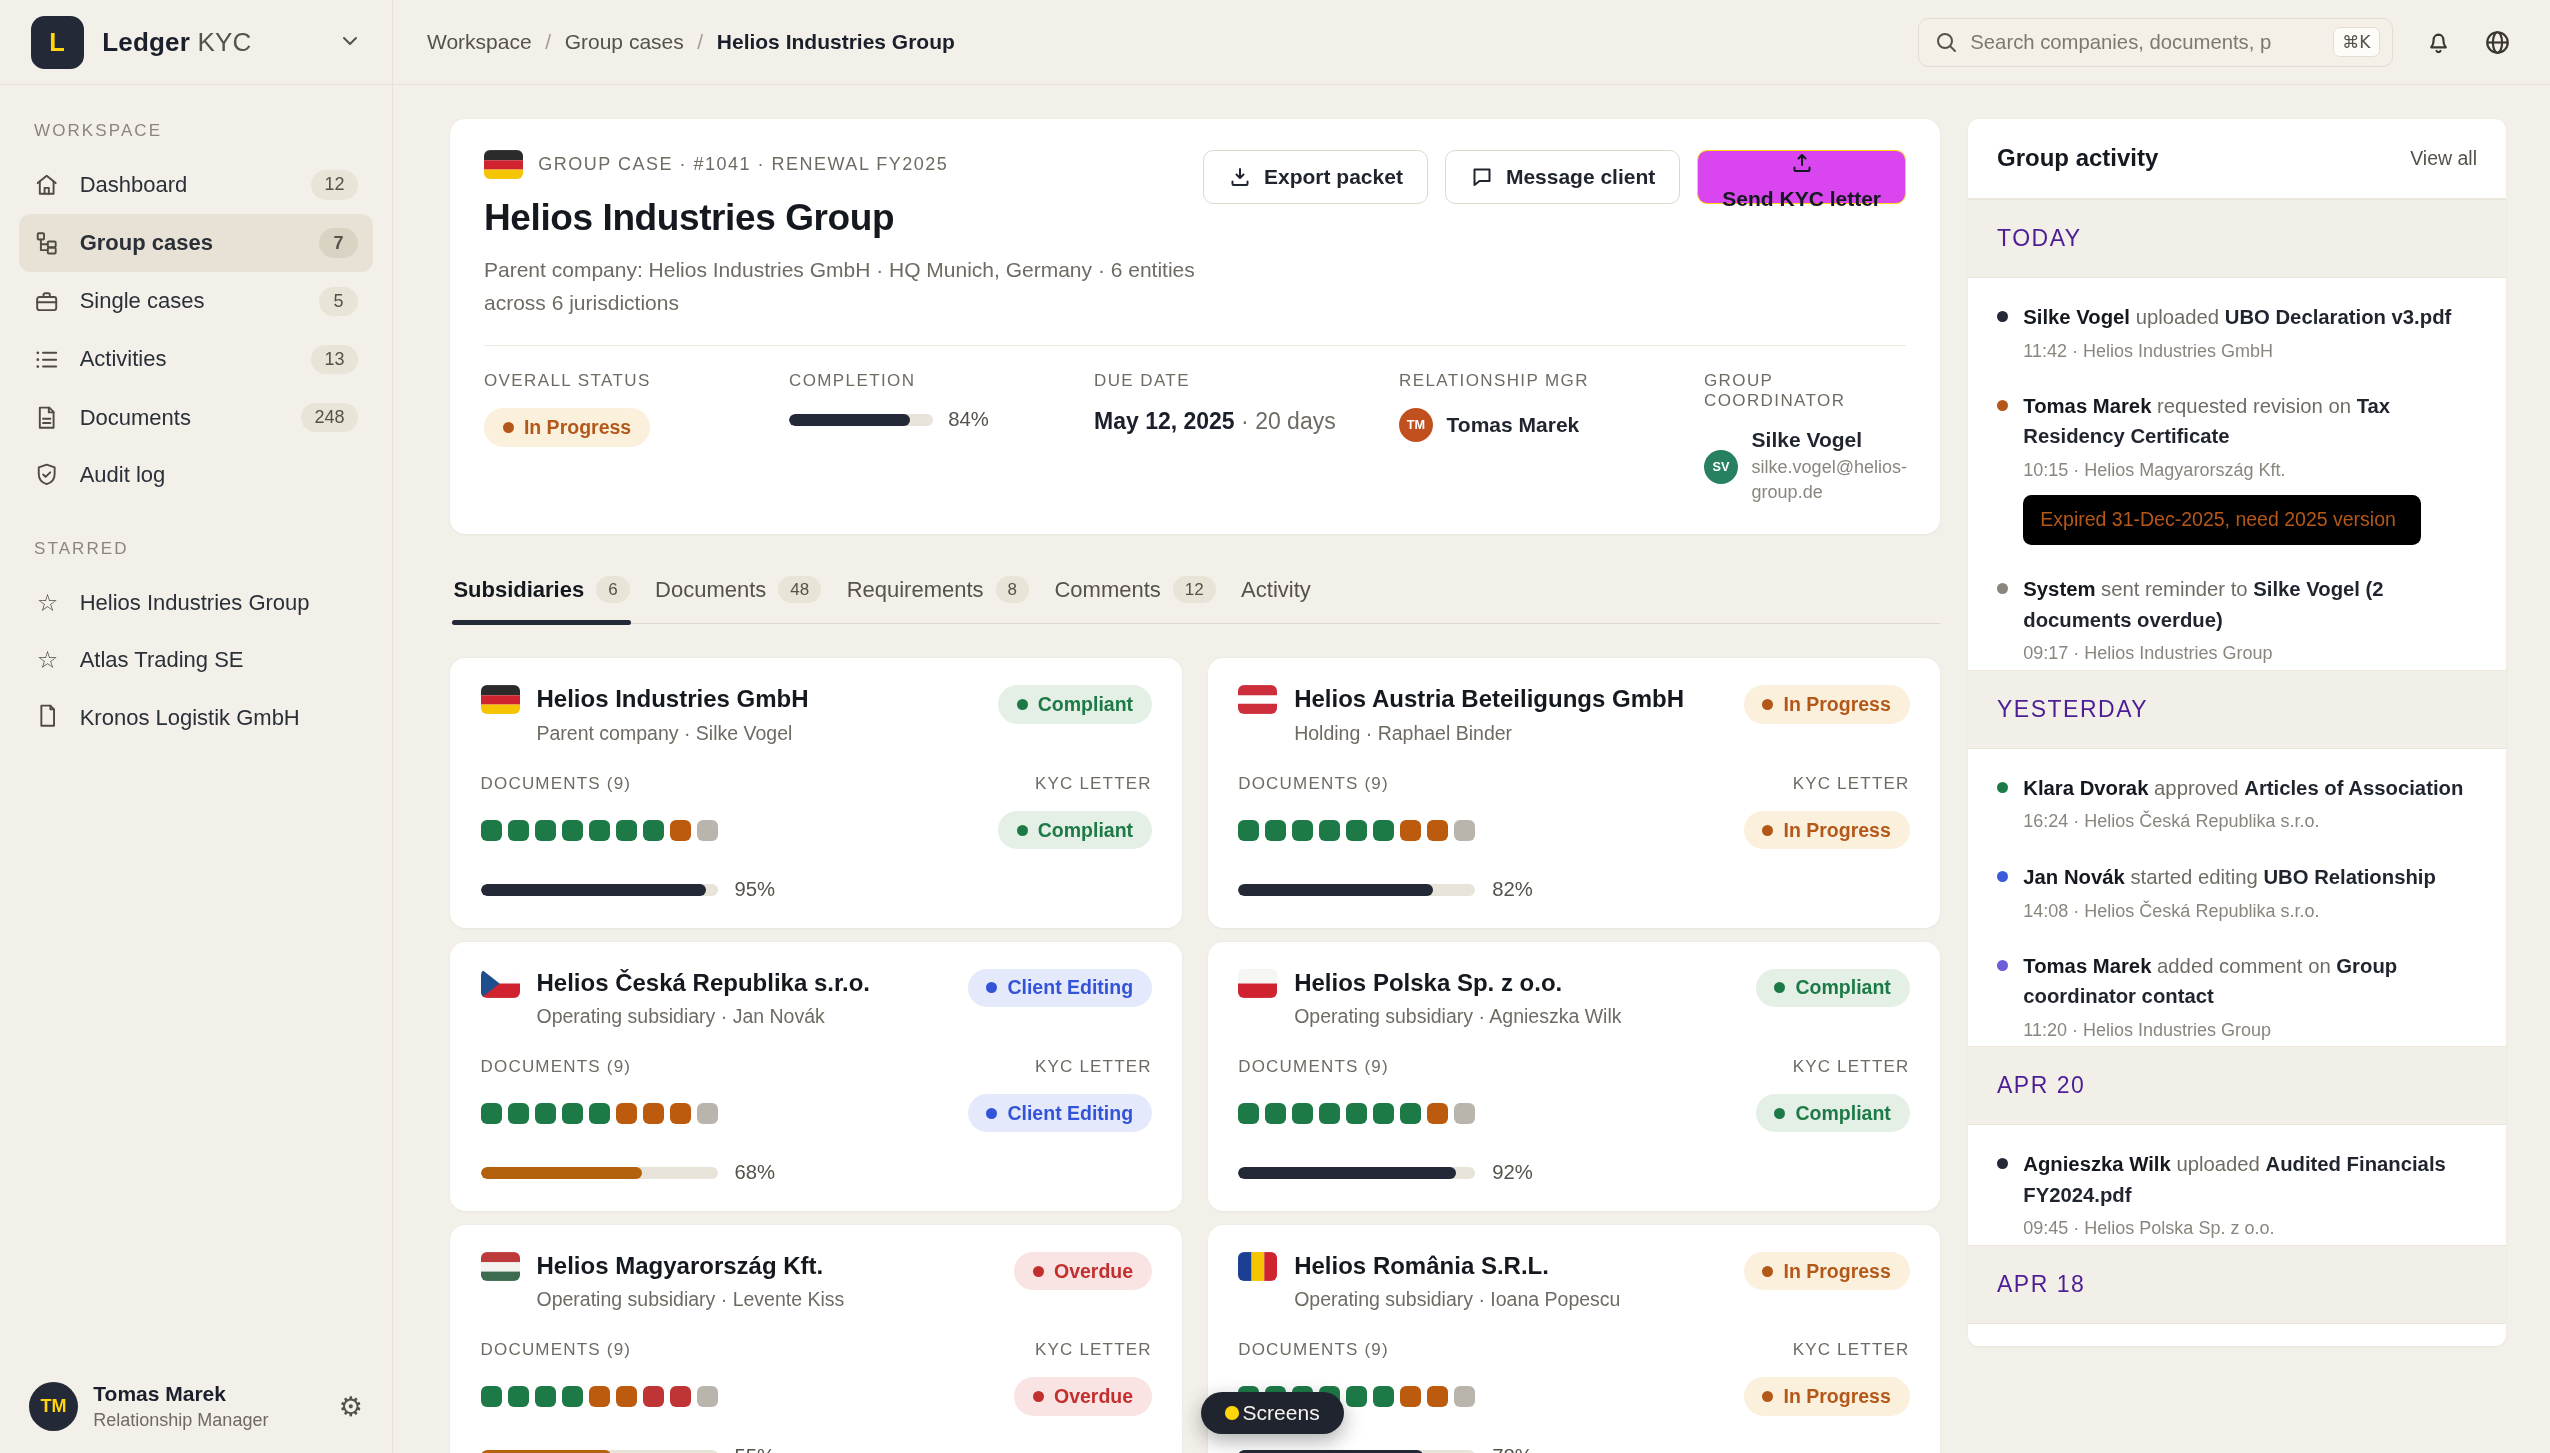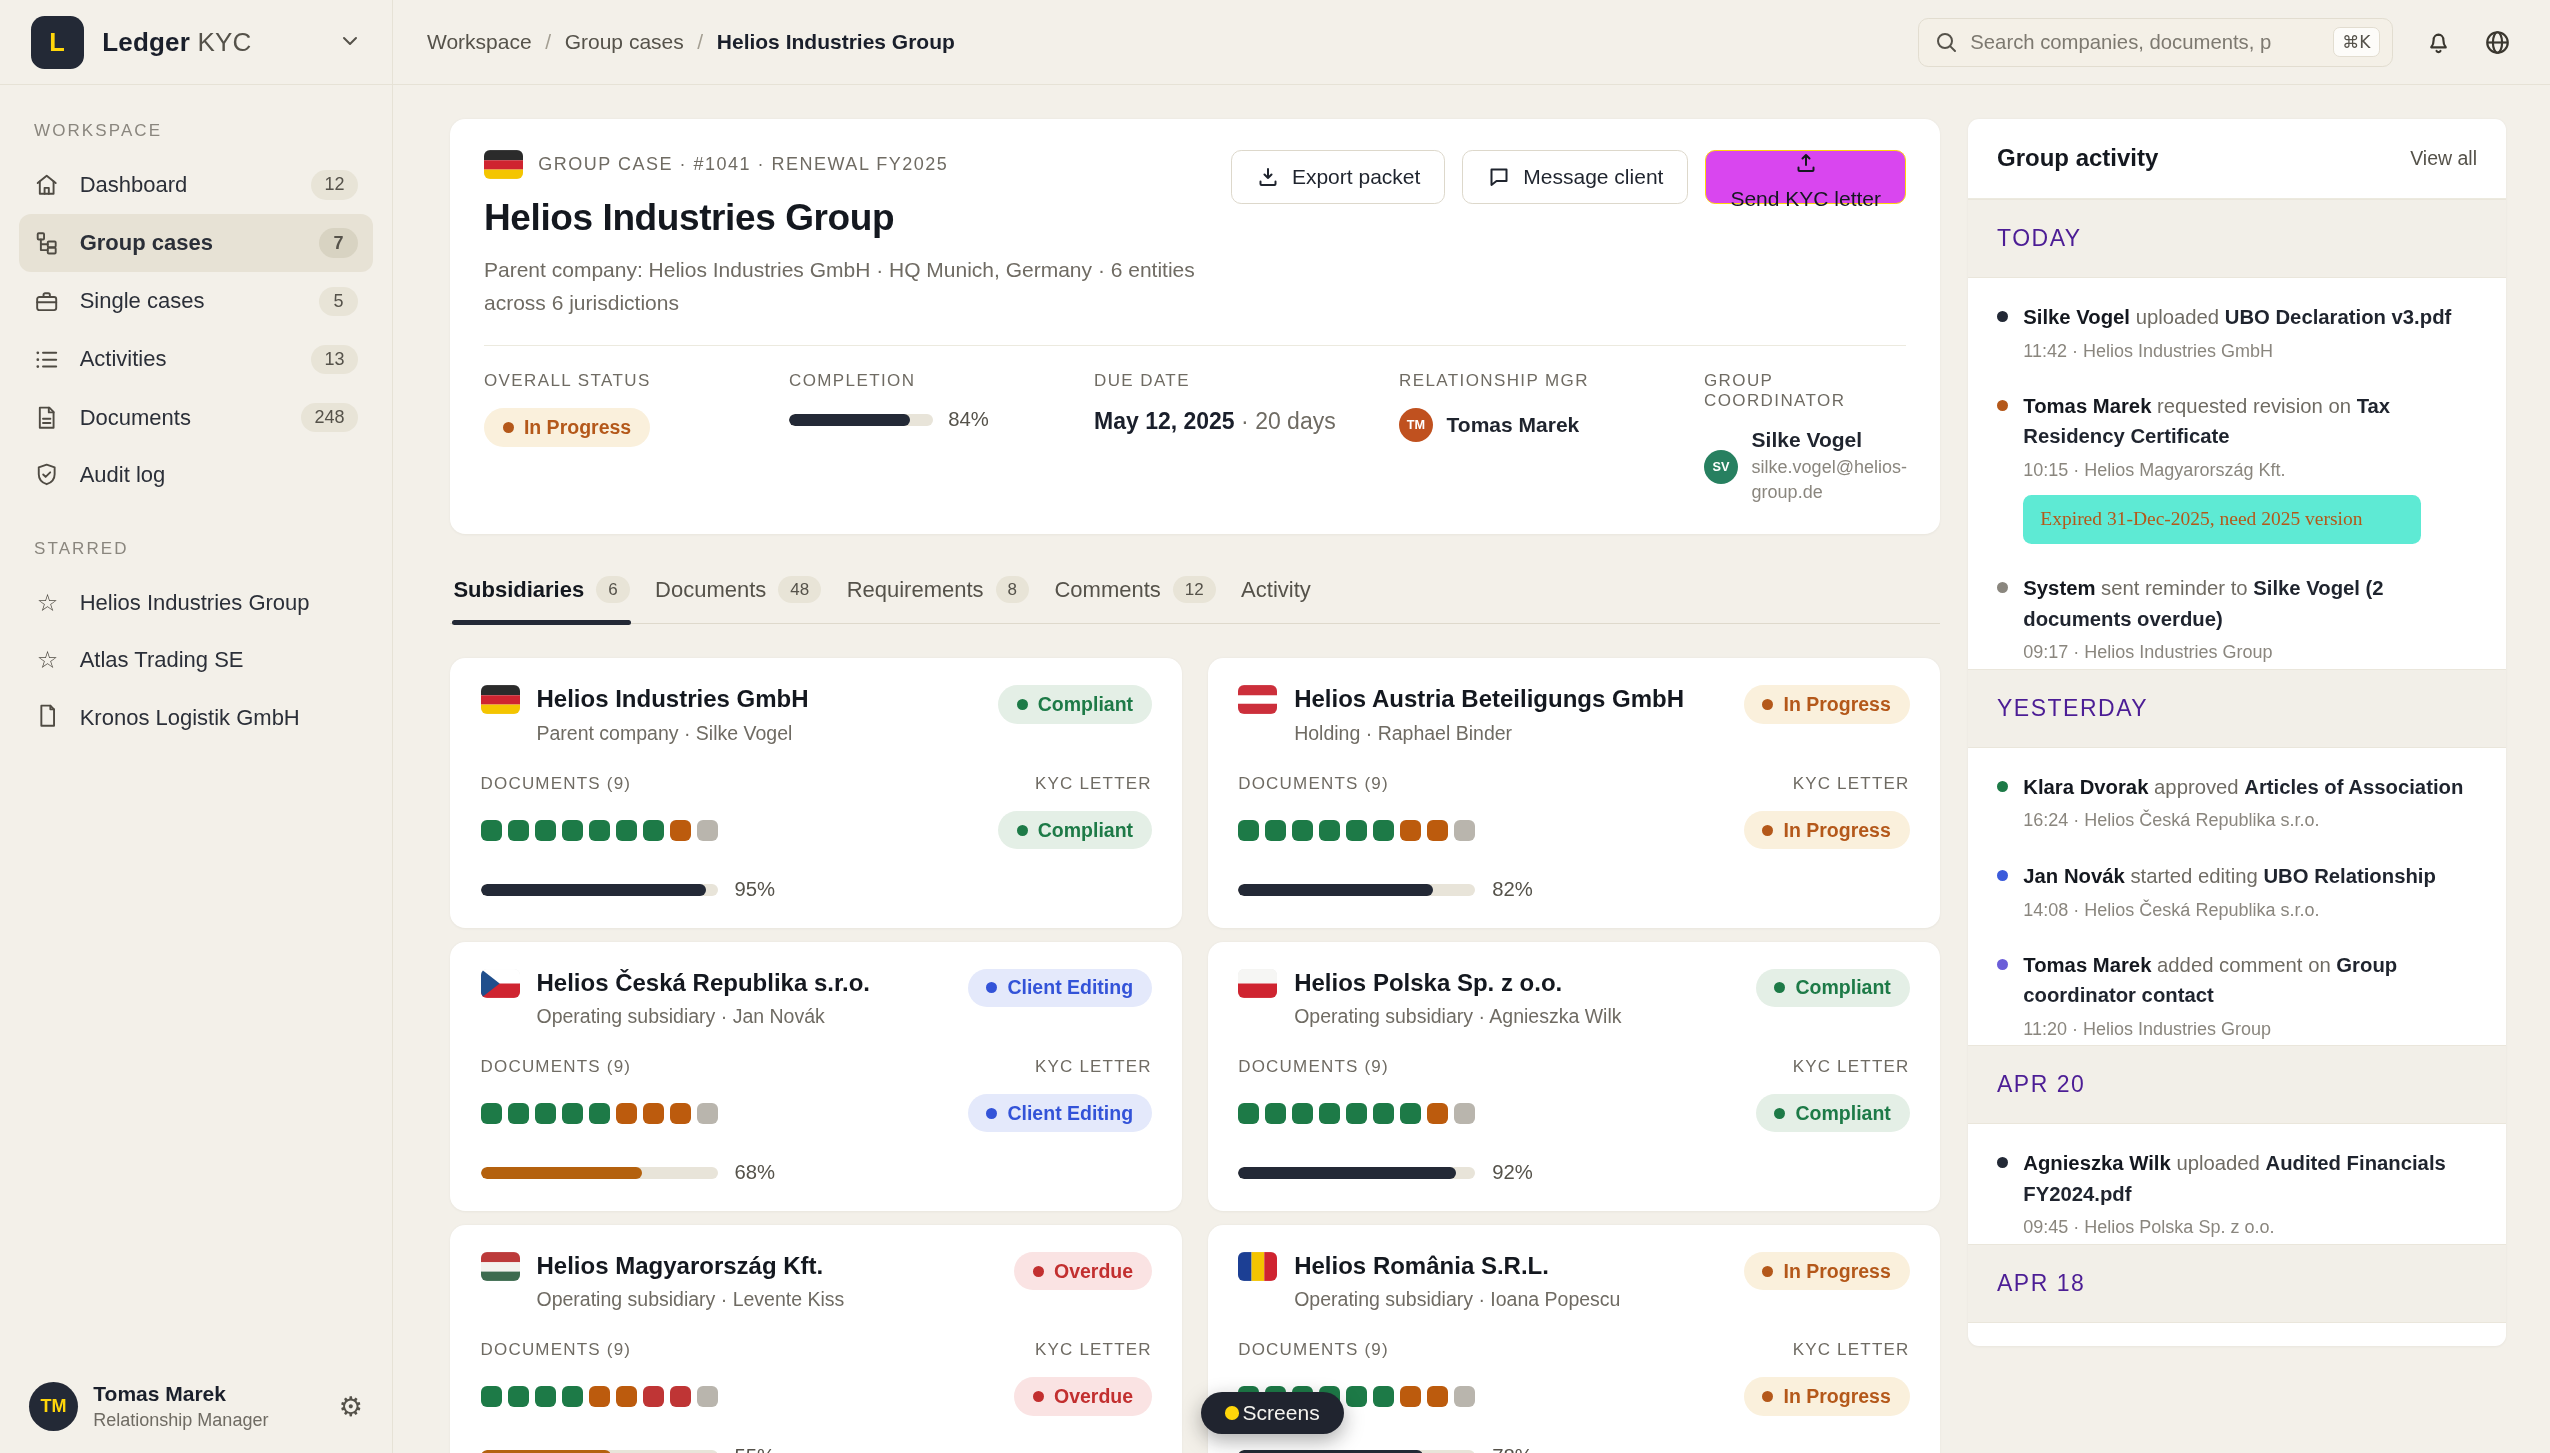--- a/index.html
+++ b/index.html
@@ -64,21 +64,21 @@
                box-shadow:0 0.8px 2.5px rgba(40,35,20,.05); }
   .case-top { display:flex; justify-content:space-between; align-items:flex-start; }
   .eyebrow-row { display:flex; align-items:center; gap:15.3px; }
   .flag { width:39px; height:29px; border-radius:6px; overflow:hidden; flex-shrink:0;
           box-shadow:inset 0 0 0 0.8px rgba(0,0,0,.08); }
   .flag svg { display:block; }
   .eyebrow { font-size:18px; letter-spacing:1.5px; color:#6f6b63; }
   .h1 { font-size:37px; font-weight:700; letter-spacing:-0.4px; margin-top:18.7px; color:#14181f; }
   .case-sub { font-size:21px; color:#6f6b63; line-height:1.55; margin-top:15.3px; max-width:746px; }
   .actions { display:flex; gap:17px; }
-  .btn { display:flex; align-items:center; gap:12px; font-size:21px; font-weight:400;
+  .btn { display:flex; align-items:center; gap:12px; font-size:21px; font-weight:700;
          padding:0 24px; height:54px; border-radius:10.2px; background:#fff;
          border:1.7px solid #ddd8cb; color:#1f242e; cursor:pointer; white-space:nowrap; }
   .btn.primary { background:#d946ef; border-color:#ffd60a; color:#14181f;flex-direction:column; }
   .btn svg { flex-shrink:0; }
 
   .stats { border-top:1.7px solid #eceadf; margin-top:25.4px; padding-top:25.4px;
            display:grid; grid-template-columns:305px 305px 305px 305px 1fr; }
   .stat-label { font-size:17px; letter-spacing:1.4px; color:#6f6b63; margin-bottom:17px; }
   .badge { display:inline-flex; align-items:center; gap:10.2px; font-size:19.5px; font-weight:600;
            border-radius:847px; padding:7.6px 18.7px; }
@@ -138,22 +138,22 @@
   .band { background:#f2efe8; border-top:0.8px solid #eae6db; border-bottom:0.8px solid #eae6db;
           padding:25px 29px; font-size:23px; letter-spacing:1.5px; color:#4c1d95; }
   .act-item { display:flex; gap:15.3px; padding:24px 29px 5.1px; }
   .act-dot { width:11px; height:11px; border-radius:50%; margin-top:9.3px; flex-shrink:0; }
   .d-navy { background:#232936; } .d-amber { background:#b4581a; } .d-gray { background:#8a867e; }
   .d-green { background:#1d7a47; } .d-blue { background:#3b5bdb; } .d-indigo { background:#6b5ed8; }
   .act-line { font-size:20.3px; line-height:1.5; color:#6f6b63; }
   .act-line b { color:#14181f; font-weight:700; }
   .act-line .obj { color:#1f242e; font-weight:600; }
   .act-meta { font-size:18px; color:#8a867e; margin-top:8.5px; }
-  .act-note { background:#5eead4; color:#b4581a; font-size:19.5px; border-radius:8.5px;
-              padding:13.6px 17px; margin-top:13.6px; max-width:398px;font-family:Liberation Serif, serif; }
+  .act-note { background:#000000; color:#b4581a; font-size:19.5px; border-radius:8.5px;
+              padding:13.6px 17px; margin-top:13.6px; max-width:398px; }
 
   
   .screens { position:absolute; left:1201px; top:1392px; background:#20242f; color:#f4f3ef;
              border-radius:847px; height:42px; display:flex; align-items:center; gap:4px;
              padding:0 24px; font-size:21px; box-shadow:0 6.8px 20.3px rgba(20,20,20,.35); }
   .screens .ydot { width:13.6px; height:13.6px; border-radius:50%; background:#ffd60a; }
 </style>
 </head>
 <body>
 

